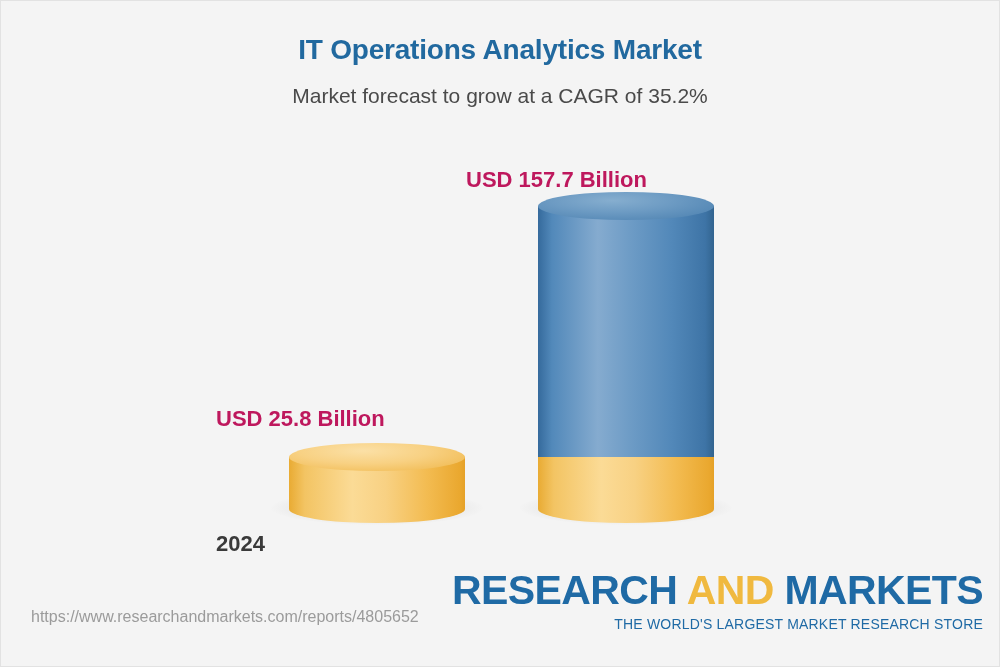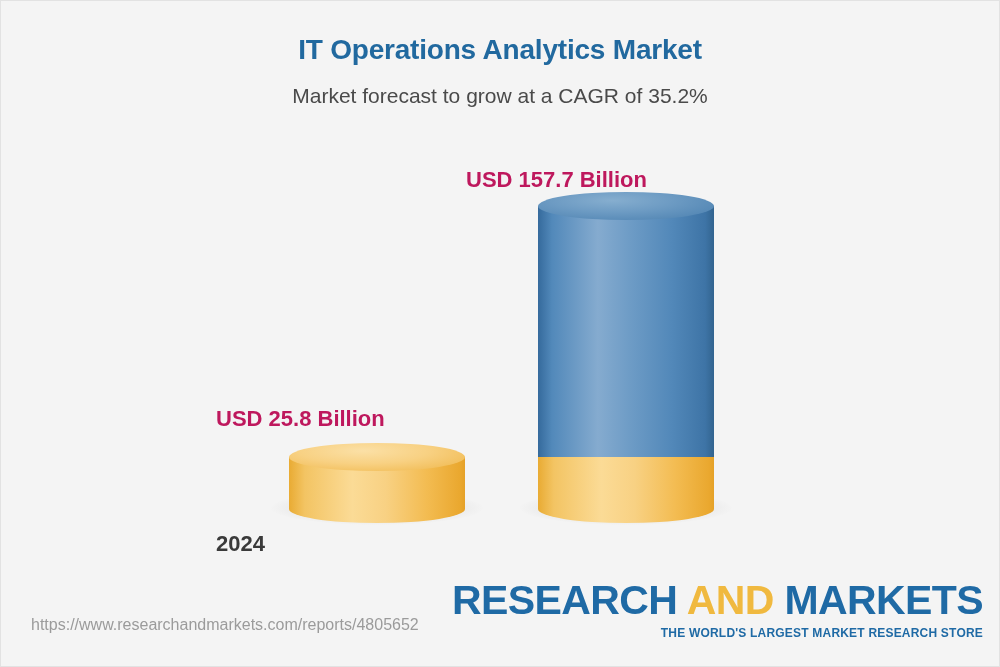--- a/index.html
+++ b/index.html
@@ -183,21 +183,21 @@
       #86aecf 0%,
       #6d9bc3 42%,
       #5689b6 78%,
       #4a7fae 100%);
   }
 
   
   .footer {
     position: absolute;
     left: 0;
-    bottom: 8px;
+    bottom: 16px;
     width: 1000px;
     height: 90px;
   }
   .source-url {
     position: absolute;
     left: 30px;
     bottom: 24px;
     font-size: 16px;
     color: #9b9b9b;
     white-space: nowrap;
@@ -216,22 +216,22 @@
     white-space: nowrap;
   }
   .brand-name .w1,
   .brand-name .w3 {
     color: #1f6aa5;
   }
   .brand-name .w2 {
     color: #f0b93f;
   }
   .brand-tagline {
-    font-size: 12px;
-    font-weight: bold;
+    font-size: 14px;
+    font-weight: normal;
     color: #1f6aa5;
     letter-spacing: 0.2px;
     padding-top: 5px;
     white-space: nowrap;
     text-align: right;
   }
 </style>
 </head>
 <body>
 

